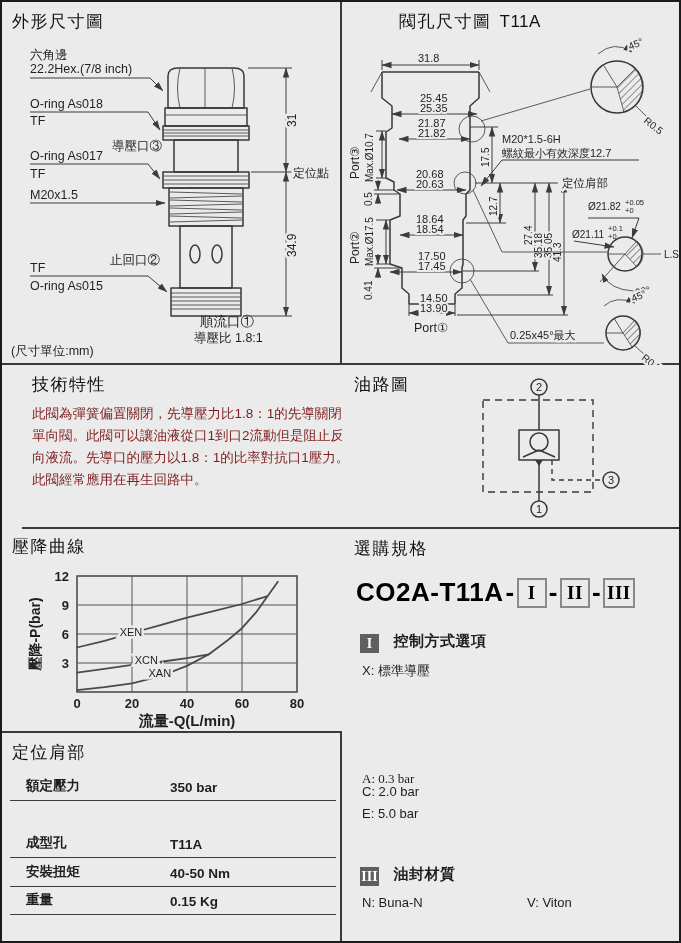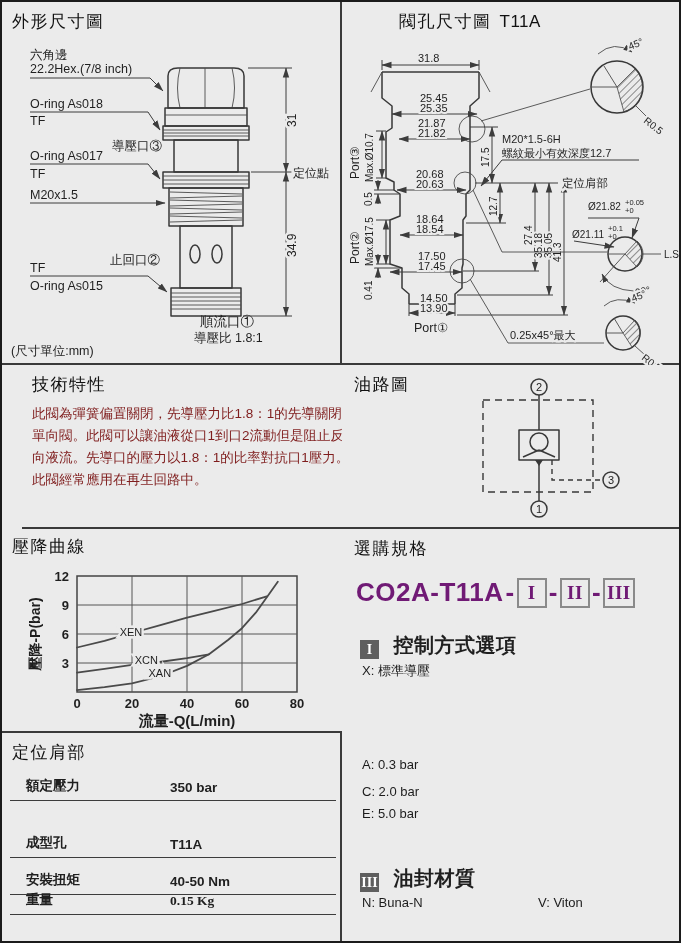--- a/index.html
+++ b/index.html
@@ -19,29 +19,29 @@
   .dim{font-size:11px;paint-order:stroke;stroke:#ebebeb;stroke-width:4px;}
   .dimsm{font-size:10px;paint-order:stroke;stroke:#ebebeb;stroke-width:4px;}
   .halo{paint-order:stroke;stroke:#ebebeb;stroke-width:5px;}
   
   .feat-body{position:absolute;left:10px;top:38px;width:322px;margin:0;font-size:13.5px;line-height:1.62;color:#7f1d1d;}
   
   .param-row{position:absolute;left:8px;width:326px;height:27px;border-bottom:1.5px solid #3c3c3c;font-size:13.5px;font-weight:bold;}
   .param-row .pl{position:absolute;left:16px;bottom:5px;text-align:center;}
   .param-row .pv{position:absolute;left:160px;bottom:5px;}
   
-  .model-code{position:absolute;left:14px;top:48px;font-size:26px;font-weight:bold;letter-spacing:0.5px;color:#701a75;}
+  .model-code{position:absolute;left:14px;top:48px;font-size:26px;font-weight:bold;letter-spacing:0.5px;color:#000000;}
   .mc-dash{margin:0 2px;font-weight:bold;}
   .mc-box{display:inline-block;min-width:22px;padding:0 2px;height:26px;line-height:26px;text-align:center;
           border:2px solid #8a8a8a;font-family:"Liberation Serif",serif;font-size:19px;font-weight:bold;
           vertical-align:2px;background:#ebebeb;}
   .ord-sec{position:absolute;left:18px;}
   .num-box{display:inline-block;width:19px;height:19px;line-height:19px;text-align:center;background:#5f5f5f;
            color:#fff;font-family:"Liberation Serif",serif;font-size:14px;font-weight:bold;margin-right:10px;vertical-align:-2px;}
-  .sec-title{font-size:20px;font-weight:bold;letter-spacing:0.5px;}
+  .sec-title{font-size:15px;font-weight:bold;letter-spacing:0.5px;}
   .ord-item{position:absolute;left:20px;font-size:13px;color:#1c1c1c;}
   .ord-item2{position:absolute;left:185px;font-size:13px;color:#1c1c1c;}
   .curve{stroke:#4a4a4a;stroke-width:1.8;fill:none;stroke-linejoin:round;stroke-linecap:round;}
   .curve-label{font-size:11px;paint-order:stroke;stroke:#ebebeb;stroke-width:5px;}
   .tick{font-size:13px;font-weight:bold;}
   .grid{stroke:#555;stroke-width:1;fill:none;}
   .axis-label{font-size:15px;font-weight:bold;}
 </style>
 </head>
 <body>
@@ -348,48 +348,48 @@
   <div class="panel b-r" style="left:0;top:731px;width:340px;height:212px;">
     <h2 class="panel-title" style="left:10px;top:8px;">定位肩部</h2>
     <div class="param-row" style="top:40px;">
       <span class="pl">額定壓力</span>
       <span class="pv">350 bar</span>
     </div>
     <div class="param-row" style="top:97px;">
       <span class="pl">成型孔</span>
       <span class="pv">T11A</span>
     </div>
-    <div class="param-row" style="top:134px;">
+    <div class="param-row" style="top:126px;">
       <span class="pl">安裝扭矩</span>
       <span class="pv">40-50 Nm</span>
     </div>
-    <div class="param-row" style="top:154px;font-family:Liberation Serif, serif;">
+    <div class="param-row" style="top:154px;">
       <span class="pl">重量</span>
       <span class="pv">0.15 Kg</span>
     </div>
   </div>
 
   <div class="panel" style="left:340px;top:527px;width:341px;height:416px;">
     <h2 class="panel-title" style="left:12px;top:8px;">選購規格</h2>
 
     <div class="model-code">
       <span>CO2A-T11A</span><span class="mc-dash">-</span><span class="mc-box">I</span><span class="mc-dash">-</span><span class="mc-box">II</span><span class="mc-dash">-</span><span class="mc-box">III</span>
     </div>
 
     <div class="ord-sec" style="top:103px;">
       <span class="num-box">I</span>
       <span class="sec-title">控制方式選項</span>
     </div>
     <div class="ord-item" style="top:133px;">X: 標準導壓</div>
 
-    <div class="ord-item" style="top:228px;">A: 0.3 bar</div>
+    <div class="ord-item" style="top:242px;font-family:Liberation Serif, serif;">A: 0.3 bar</div>
     <div class="ord-item" style="top:255px;">C: 2.0 bar</div>
     <div class="ord-item" style="top:277px;">E: 5.0 bar</div>
 
     <div class="ord-sec" style="top:336px;">
       <span class="num-box">III</span>
       <span class="sec-title">油封材質</span>
     </div>
     <div class="ord-item" style="top:366px;">N: Buna-N</div>
-    <div class="ord-item2" style="top:366px;margin-left:11px;">V: Viton</div>
+    <div class="ord-item2" style="top:366px;">V: Viton</div>
   </div>
 
 </div>
 
 </body></html>

